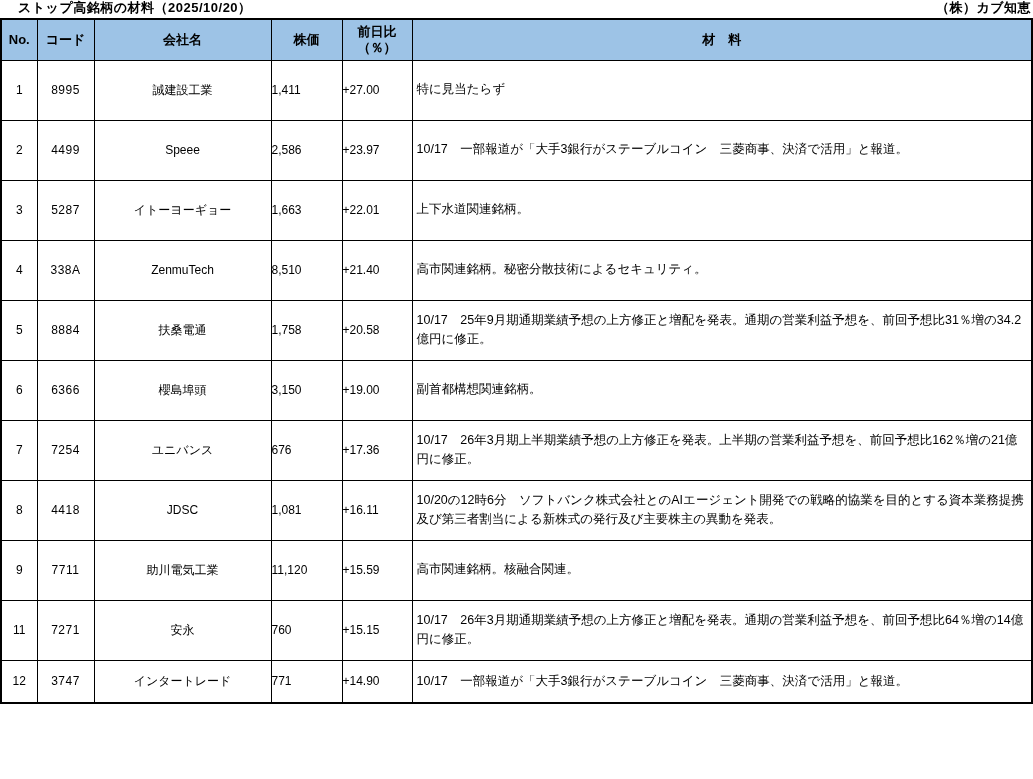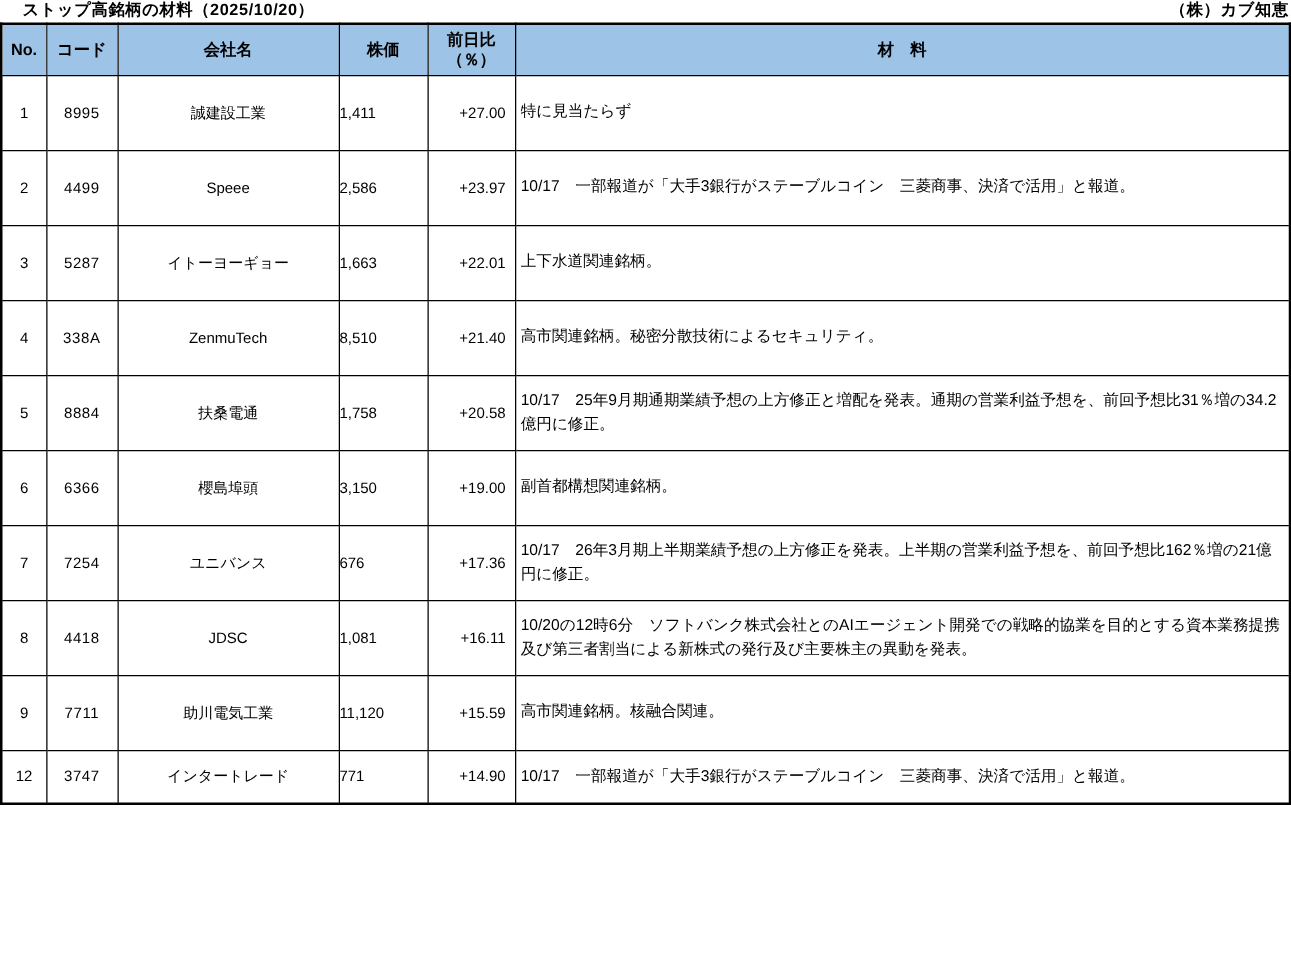--- a/index.html
+++ b/index.html
@@ -49,21 +49,21 @@
     line-height:1.25;
     white-space:pre-line;
   }
   tbody tr{height:60px;}
   tbody tr:last-child{height:43px;}
   td{font-size:12px;}
   td.c-no{text-align:center;}
   td.c-code{text-align:center;letter-spacing:0.5px;}
   td.c-company{text-align:center;padding-left:0;}
   td.c-price{text-align:left;padding-right:6px;}
-  td.c-change{text-align:right;padding-right:7px;}
+  td.c-change{text-align:left;padding-right:7px;}
   td.c-material{
     text-align:left;
     padding:2px 4px 2px 4px;
     line-height:1.55;
     font-size:12.5px;
   }
 </style>
 </head>
 <body>
 
@@ -159,20 +159,28 @@
   </tr>
       <tr>
     <td class="c-no">9</td>
     <td class="c-code">7711</td>
     <td class="c-company">助川電気工業</td>
     <td class="c-price">11,120</td>
     <td class="c-change">+15.59</td>
     <td class="c-material">高市関連銘柄。核融合関連。</td>
   </tr>
       <tr>
+    <td class="c-no">11</td>
+    <td class="c-code">7271</td>
+    <td class="c-company">安永</td>
+    <td class="c-price">760</td>
+    <td class="c-change">+15.15</td>
+    <td class="c-material">10/17　26年3月期通期業績予想の上方修正と増配を発表。通期の営業利益予想を、前回予想比64％増の14億円に修正。</td>
+  </tr>
+      <tr>
     <td class="c-no">12</td>
     <td class="c-code">3747</td>
     <td class="c-company">インタートレード</td>
     <td class="c-price">771</td>
     <td class="c-change">+14.90</td>
     <td class="c-material">10/17　一部報道が「大手3銀行がステーブルコイン　三菱商事、決済で活用」と報道。</td>
   </tr>
     </tbody>
 </table>
 

